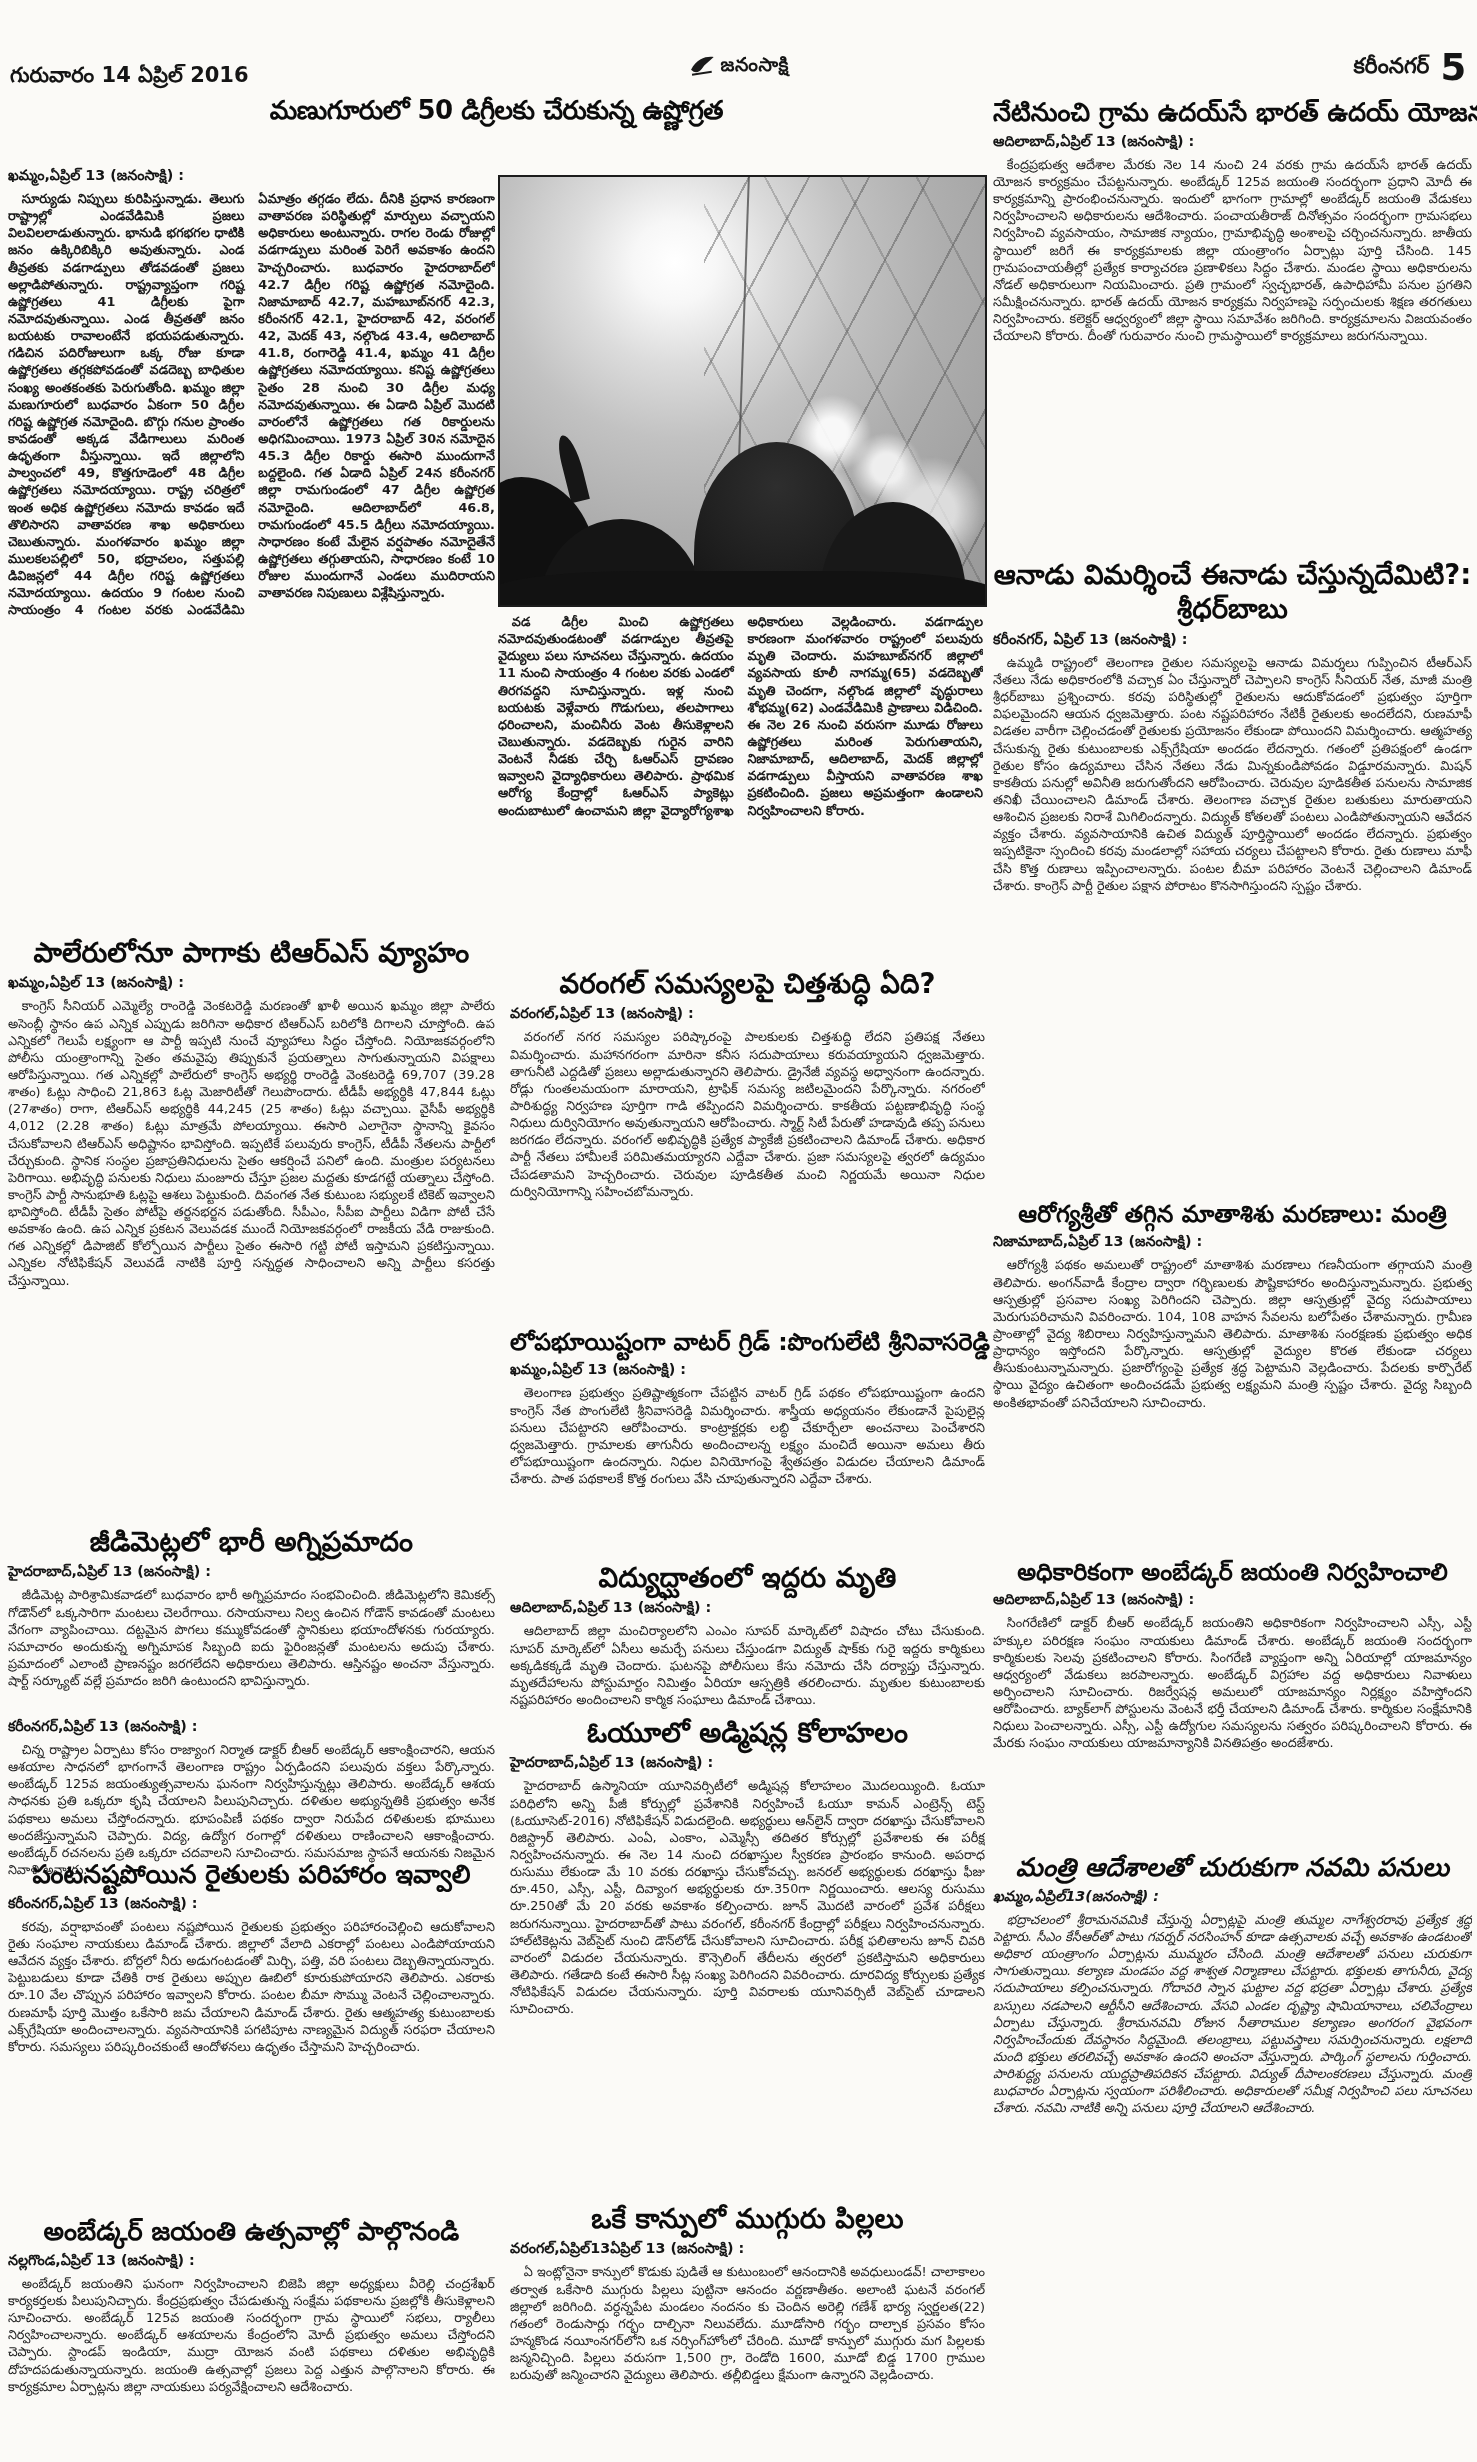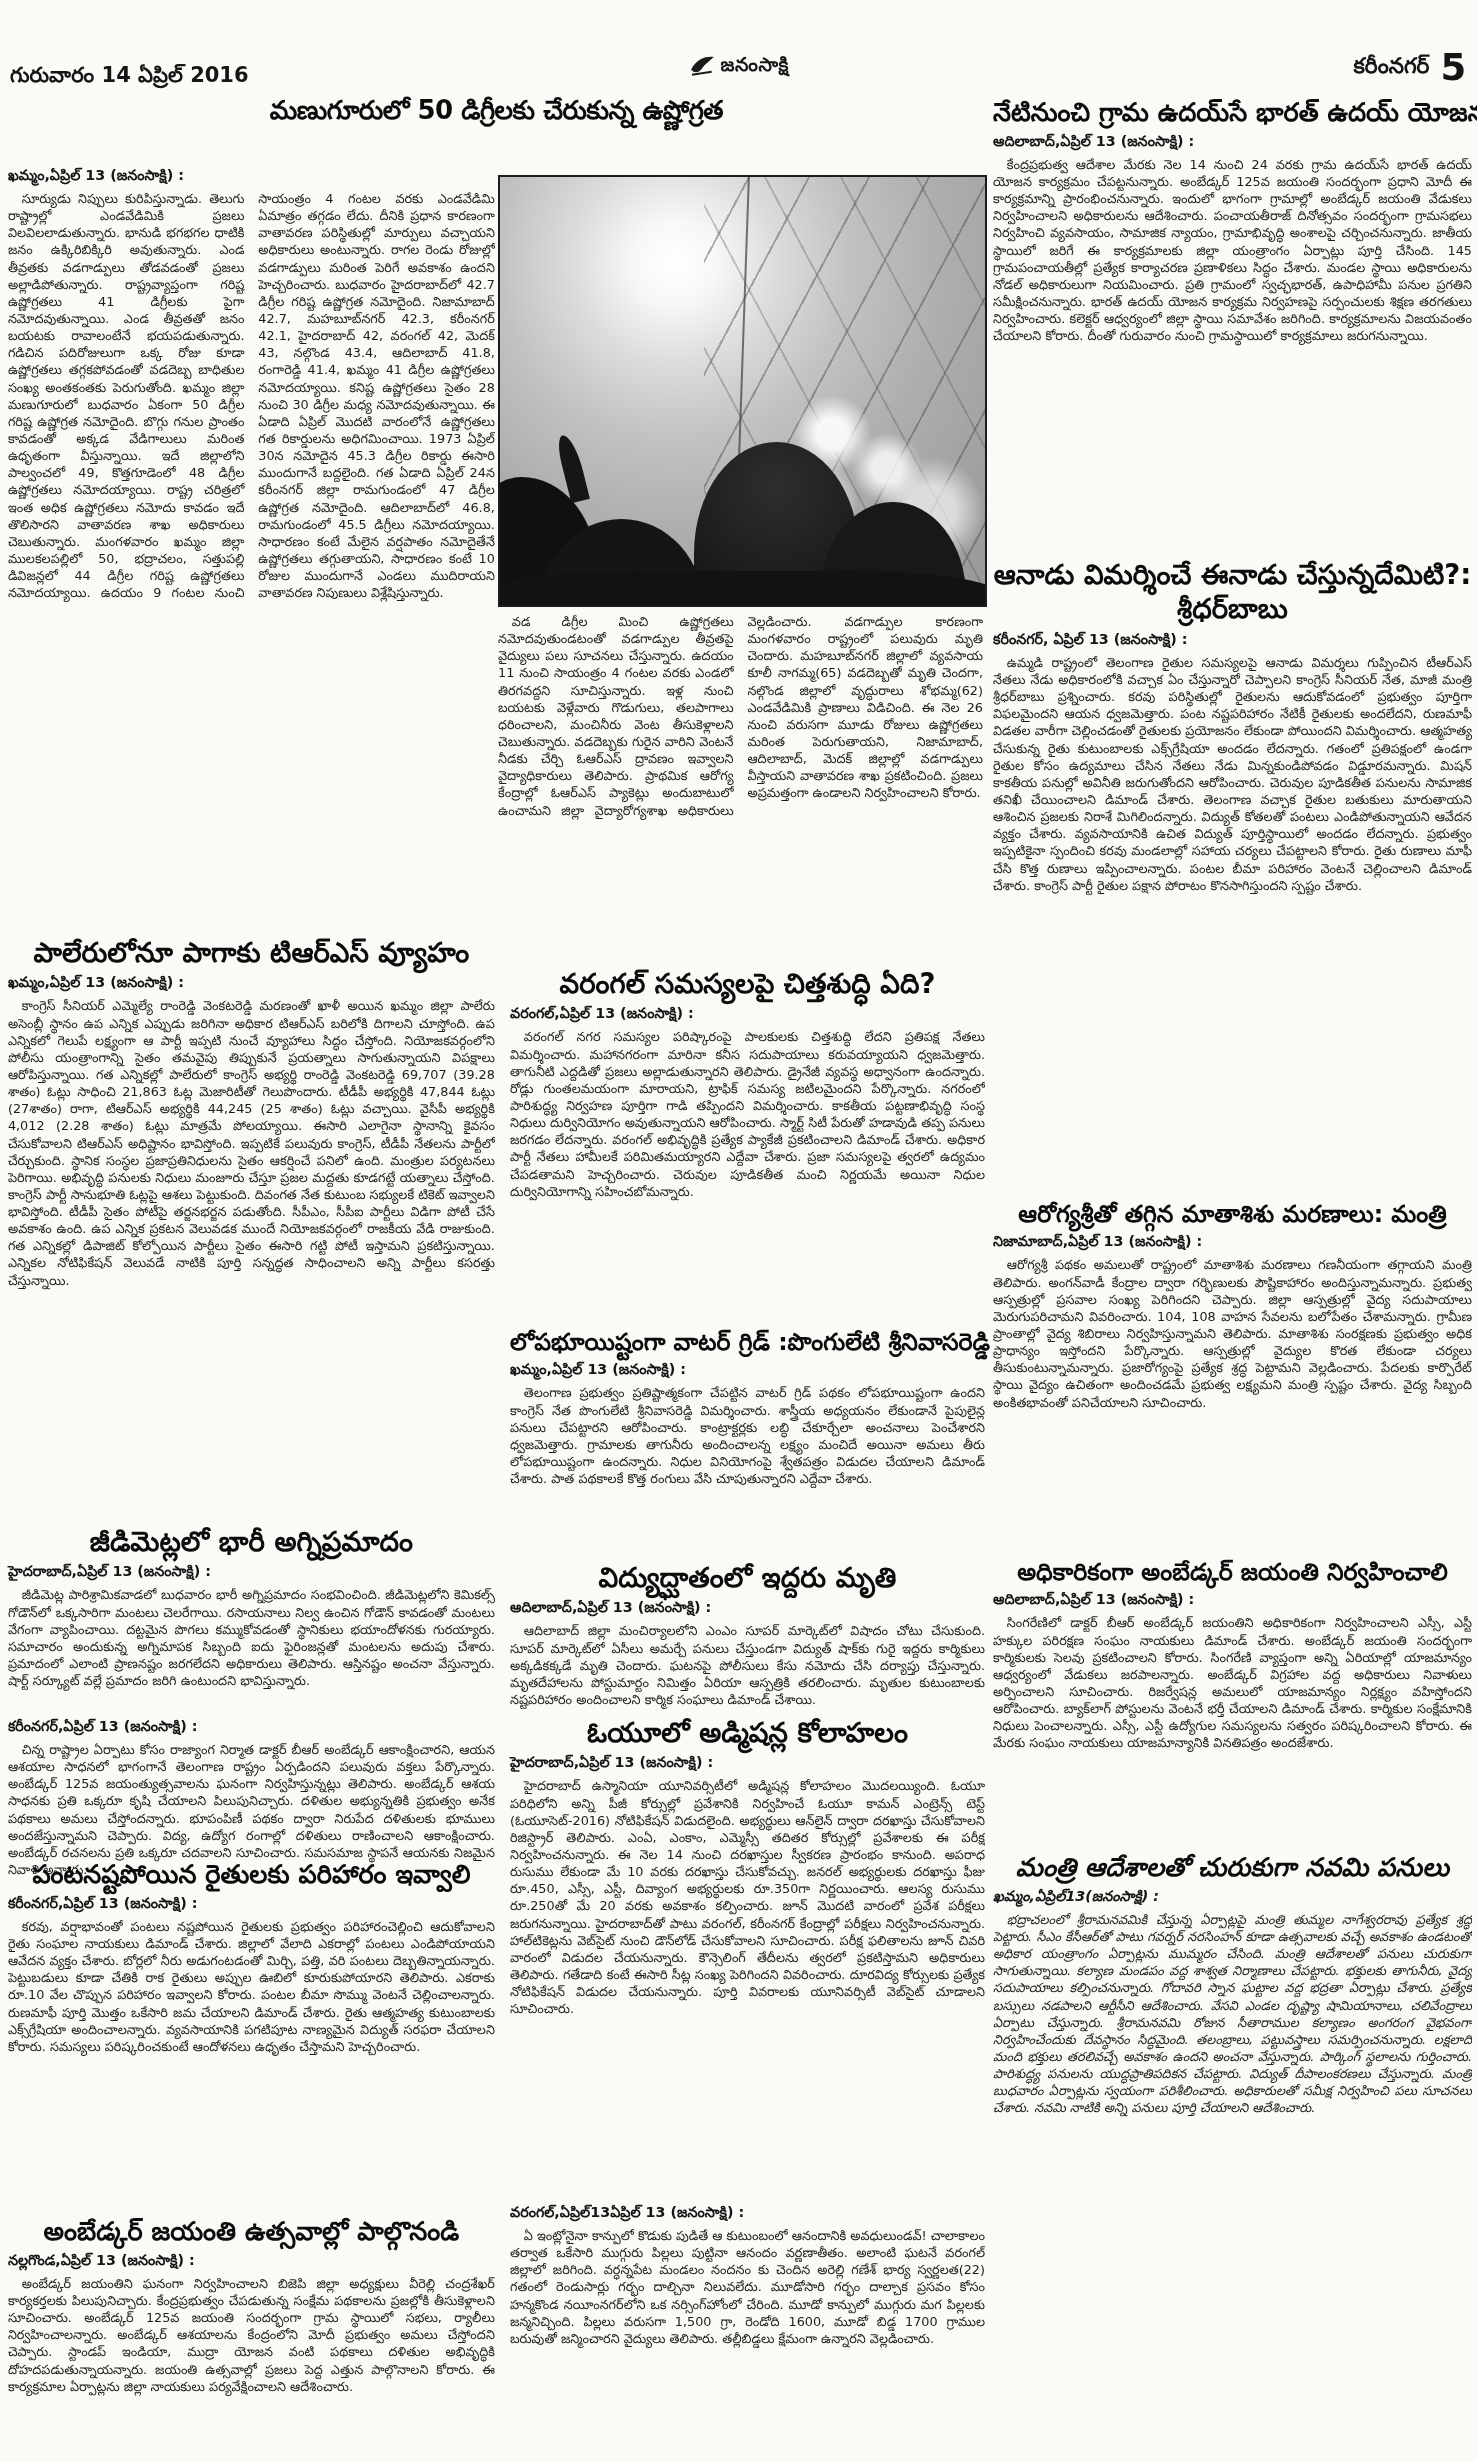--- a/index.html
+++ b/index.html
@@ -21,21 +21,21 @@
   
   .mainhl{left:7.9px;top:95px;width:977px;text-align:center;font-size:26px;font-weight:700;
           white-space:nowrap;letter-spacing:-0.5px;color:#0c0c0c;}
   .art{position:absolute;}
   .hl{margin:0 0 3.9px 0;text-align:center;font-weight:700;color:#0c0c0c;line-height:1.25;}
   .hl.s40{font-size:27.6px;} .hl.s36{font-size:25.6px;} .hl.s32{font-size:23.6px;}
   .nowrap{white-space:nowrap;}
   .dl{font-size:14.3px;font-weight:700;margin:2px 0 3px 0;}
   .bd{font-size:12.8px;line-height:1.34;text-align:justify;overflow:hidden;color:#1b1b1b;}
   .bd::first-letter{padding-left:13.8px;}
-  .cols2{column-count:2;column-gap:13.8px;}
+  .cols2{column-count:2;column-gap:13.8px;font-weight:bold;}
   
   .photo{left:498px;top:175px;width:485px;height:428px;border:2px solid #1c1c1c;overflow:hidden;
     background:
       radial-gradient(circle at 36% 20%, #ffffff 0%, #f7f7f7 9%, #dcdcdc 22%, #c2c2c2 38%, #aeaeae 58%, #a0a0a0 80%, #989898 100%);}
   .photo .ray{position:absolute;left:49.5%;top:-5%;width:2px;height:115%;background:rgba(70,70,70,.75);transform:rotate(2deg);}
   .photo .wires{position:absolute;right:-4%;top:-6%;width:62%;height:112%;opacity:.75;
     background:
       repeating-linear-gradient(118deg, transparent 0 51px, rgba(70,70,70,.55) 51px 53px),
       repeating-linear-gradient(62deg, transparent 0 65px, rgba(80,80,80,.4) 65px 67px);}
   .photo .clouds{position:absolute;left:55%;top:48%;width:45%;height:40%;
@@ -173,16 +173,17 @@
   <div class="bd" style="height:87px;">ఆదిలాబాద్ జిల్లా మంచిర్యాలలోని ఎంఎం సూపర్ మార్కెట్‌లో విషాదం చోటు చేసుకుంది. సూపర్ మార్కెట్‌లో ఏసీలు అమర్చే పనులు చేస్తుండగా విద్యుత్ షాక్‌కు గురై ఇద్దరు కార్మికులు అక్కడికక్కడే మృతి చెందారు. ఘటనపై పోలీసులు కేసు నమోదు చేసి దర్యాప్తు చేస్తున్నారు. మృతదేహాలను పోస్టుమార్టం నిమిత్తం ఏరియా ఆస్పత్రికి తరలించారు. మృతుల కుటుంబాలకు నష్టపరిహారం అందించాలని కార్మిక సంఘాలు డిమాండ్ చేశాయి.</div>
 </section>
 
 <section class="art" style="left:510px;top:1716px;width:475px;">
   <h2 class="hl s40 nowrap">ఓయూలో అడ్మిషన్ల కోలాహలం</h2>
   <div class="dl">హైదరాబాద్,ఏప్రిల్ 13 (జనంసాక్షి) :</div>
   <div class="bd" style="height:414px;">హైదరాబాద్ ఉస్మానియా యూనివర్సిటీలో అడ్మిషన్ల కోలాహలం మొదలయ్యింది. ఓయూ పరిధిలోని అన్ని పీజీ కోర్సుల్లో ప్రవేశానికి నిర్వహించే ఓయూ కామన్ ఎంట్రెన్స్ టెస్ట్ (ఓయూసెట్-2016) నోటిఫికేషన్ విడుదలైంది. అభ్యర్థులు ఆన్‌లైన్ ద్వారా దరఖాస్తు చేసుకోవాలని రిజిస్ట్రార్ తెలిపారు. ఎంఏ, ఎంకాం, ఎమ్మెస్సీ తదితర కోర్సుల్లో ప్రవేశాలకు ఈ పరీక్ష నిర్వహించనున్నారు. ఈ నెల 14 నుంచి దరఖాస్తుల స్వీకరణ ప్రారంభం కానుంది. అపరాధ రుసుము లేకుండా మే 10 వరకు దరఖాస్తు చేసుకోవచ్చు. జనరల్ అభ్యర్థులకు దరఖాస్తు ఫీజు రూ.450, ఎస్సీ, ఎస్టీ, దివ్యాంగ అభ్యర్థులకు రూ.350గా నిర్ణయించారు. ఆలస్య రుసుము రూ.250తో మే 20 వరకు అవకాశం కల్పించారు. జూన్ మొదటి వారంలో ప్రవేశ పరీక్షలు జరుగనున్నాయి. హైదరాబాద్‌తో పాటు వరంగల్, కరీంనగర్ కేంద్రాల్లో పరీక్షలు నిర్వహించనున్నారు. హాల్‌టికెట్లను వెబ్‌సైట్ నుంచి డౌన్‌లోడ్ చేసుకోవాలని సూచించారు. పరీక్ష ఫలితాలను జూన్ చివరి వారంలో విడుదల చేయనున్నారు. కౌన్సెలింగ్ తేదీలను త్వరలో ప్రకటిస్తామని అధికారులు తెలిపారు. గతేడాది కంటే ఈసారి సీట్ల సంఖ్య పెరిగిందని వివరించారు. దూరవిద్య కోర్సులకు ప్రత్యేక నోటిఫికేషన్ విడుదల చేయనున్నారు. పూర్తి వివరాలకు యూనివర్సిటీ వెబ్‌సైట్ చూడాలని సూచించారు.</div>
 </section>
 
 <section class="art" style="left:510px;top:2202px;width:475px;">
+  <h2 class="hl s40 nowrap">ఒకే కాన్పులో ముగ్గురు పిల్లలు</h2>
   <div class="dl">వరంగల్,ఏప్రిల్13ఏప్రిల్ 13 (జనంసాక్షి) :</div>
   <div class="bd" style="height:180px;">ఏ ఇంట్లోనైనా కాన్పులో కొడుకు పుడితే ఆ కుటుంబంలో ఆనందానికి అవధులుండవ్! చాలాకాలం తర్వాత ఒకేసారి ముగ్గురు పిల్లలు పుట్టినా ఆనందం వర్ణణాతీతం. అలాంటి ఘటనే వరంగల్ జిల్లాలో జరిగింది. వర్ధన్నపేట మండలం నందనం కు చెందిన అరెల్లి గణేశ్ భార్య స్వర్ణలత(22) గతంలో రెండుసార్లు గర్భం దాల్చినా నిలువలేదు. మూడోసారి గర్భం దాల్చాక ప్రసవం కోసం హన్మకొండ నయీంనగర్‌లోని ఒక నర్సింగ్‌హోంలో చేరింది. మూడో కాన్పులో ముగ్గురు మగ పిల్లలకు జన్మనిచ్చింది. పిల్లలు వరుసగా 1,500 గ్రా, రెండోది 1600, మూడో బిడ్డ 1700 గ్రాముల బరువుతో జన్మించారని వైద్యులు తెలిపారు. తల్లీబిడ్డలు క్షేమంగా ఉన్నారని వెల్లడించారు.</div>
 </section>
 
 
 </body></html>

